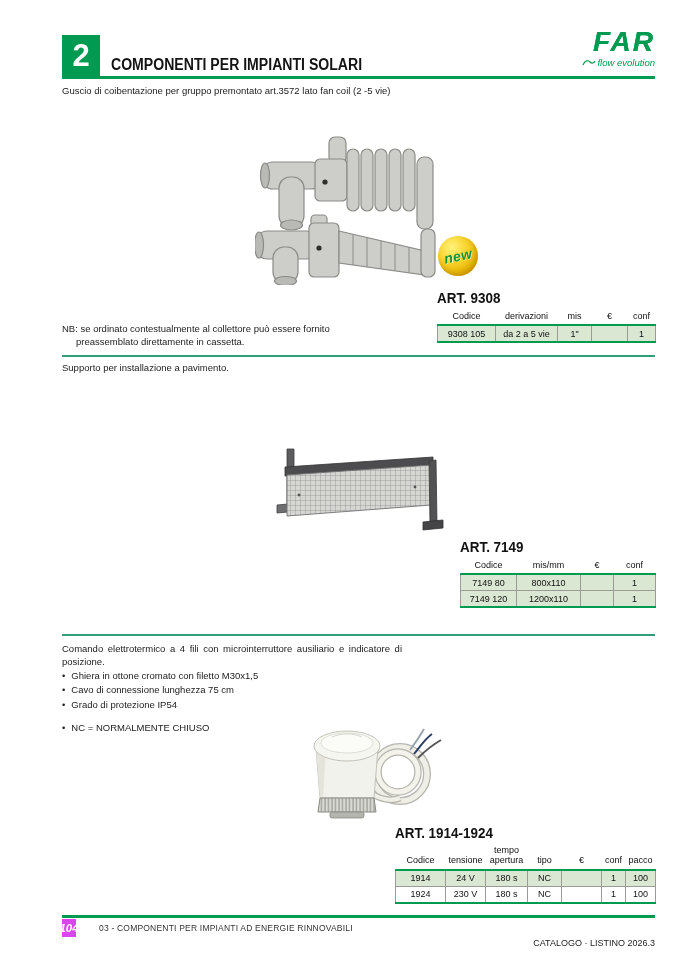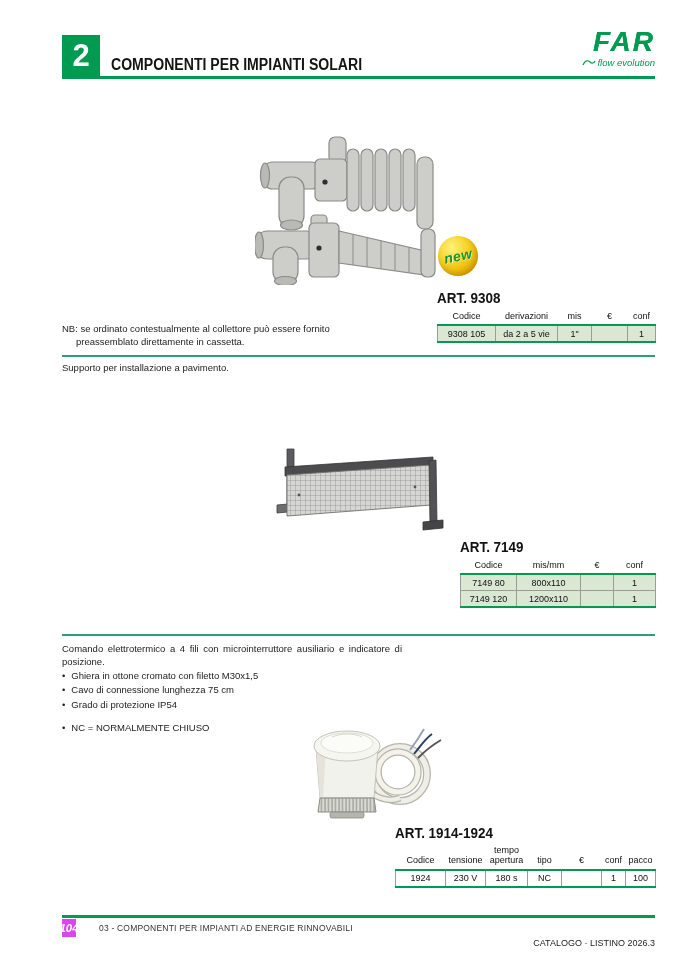--- a/index.html
+++ b/index.html
@@ -86,20 +86,21 @@
   <div class="abs logo">
     <div class="logo-far">FAR</div>
     <div class="logo-tag">
       <svg width="14" height="8" viewBox="0 0 14 8">
           <path d="M1 6 C3 1 6 1 8 3 C10 5 12 4 13 2" fill="none" stroke="#009b50" stroke-width="1.2"></path>
         </svg>
       <span>flow evolution</span>
     </div>
   </div>
 
+  <div class="abs body-text" style="left:62px; top:84px;">Guscio di coibentazione per gruppo premontato art.3572 lato fan coil (2 -5 vie)</div>
 
   <div class="abs" style="left:255px; top:135px;">
     <svg width="192" height="150" viewBox="0 0 192 150">
       <g fill="#cdcdc9" stroke="#8b8b87" stroke-width="1.2">
 
         <rect x="74" y="2" width="17" height="26" rx="6"></rect>
         <rect x="6" y="27" width="62" height="27" rx="12"></rect>
         <ellipse cx="10" cy="40.5" rx="4.5" ry="12.5" fill="#b9b9b5"></ellipse>
         <rect x="24" y="42" width="25" height="50" rx="11"></rect>
         <ellipse cx="36.5" cy="90" rx="11" ry="5" fill="#b9b9b5"></ellipse>
@@ -291,20 +292,29 @@
             <th>tensione</th>
             <th>tempo
 apertura</th>
             <th>tipo</th>
             <th>€</th>
             <th>conf</th>
             <th>pacco</th>
           </tr>
         </thead>
         <tbody>
+          <tr class="alt">
+            <td>1914</td>
+            <td>24 V</td>
+            <td>180 s</td>
+            <td>NC</td>
+            <td class="col-euro"></td>
+            <td>1</td>
+            <td>100</td>
+          </tr>
           <tr>
             <td>1924</td>
             <td>230 V</td>
             <td>180 s</td>
             <td>NC</td>
             <td class="col-euro"></td>
             <td>1</td>
             <td>100</td>
           </tr>
         </tbody>

